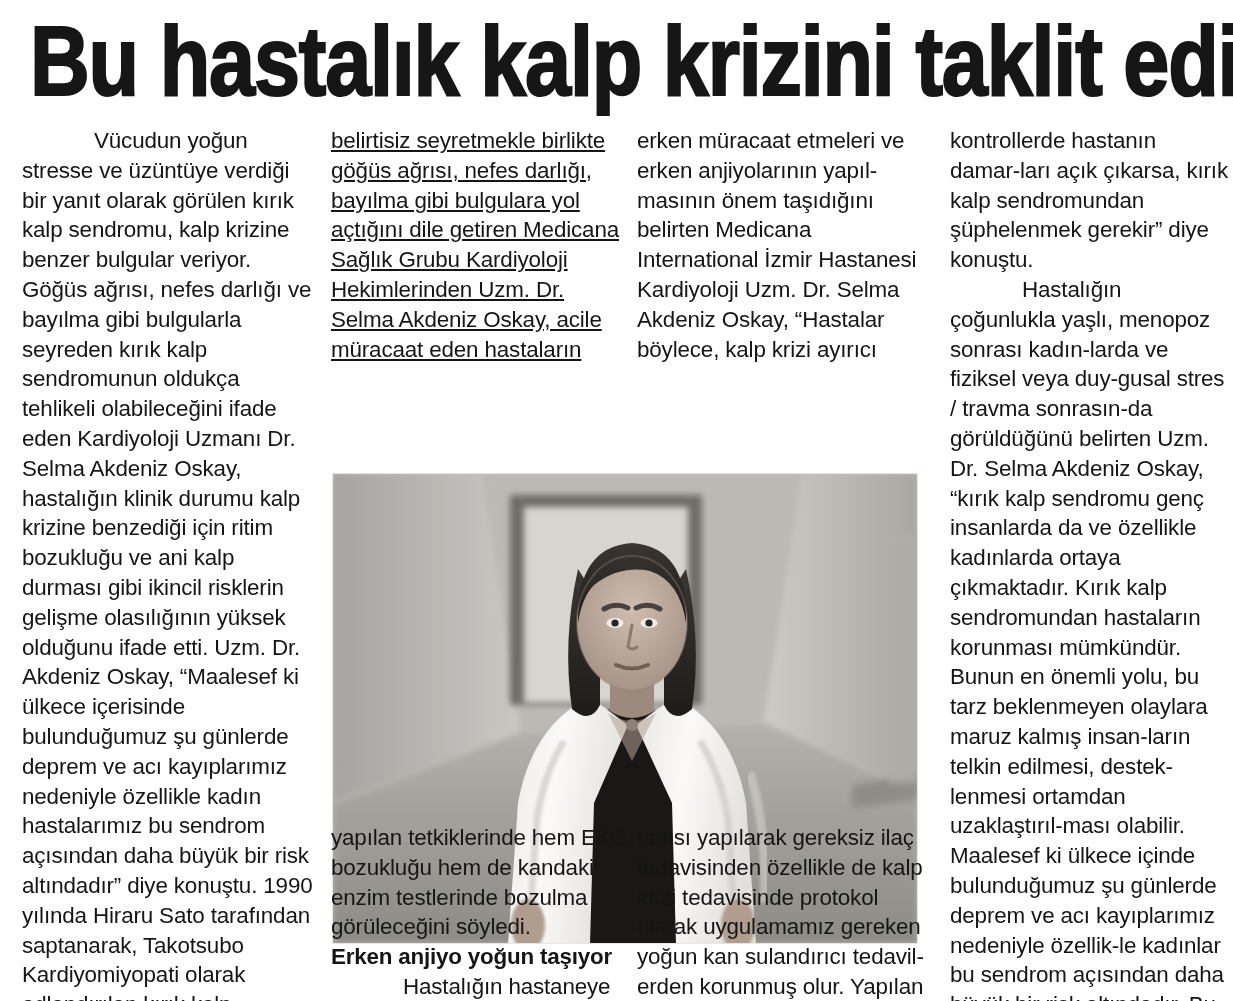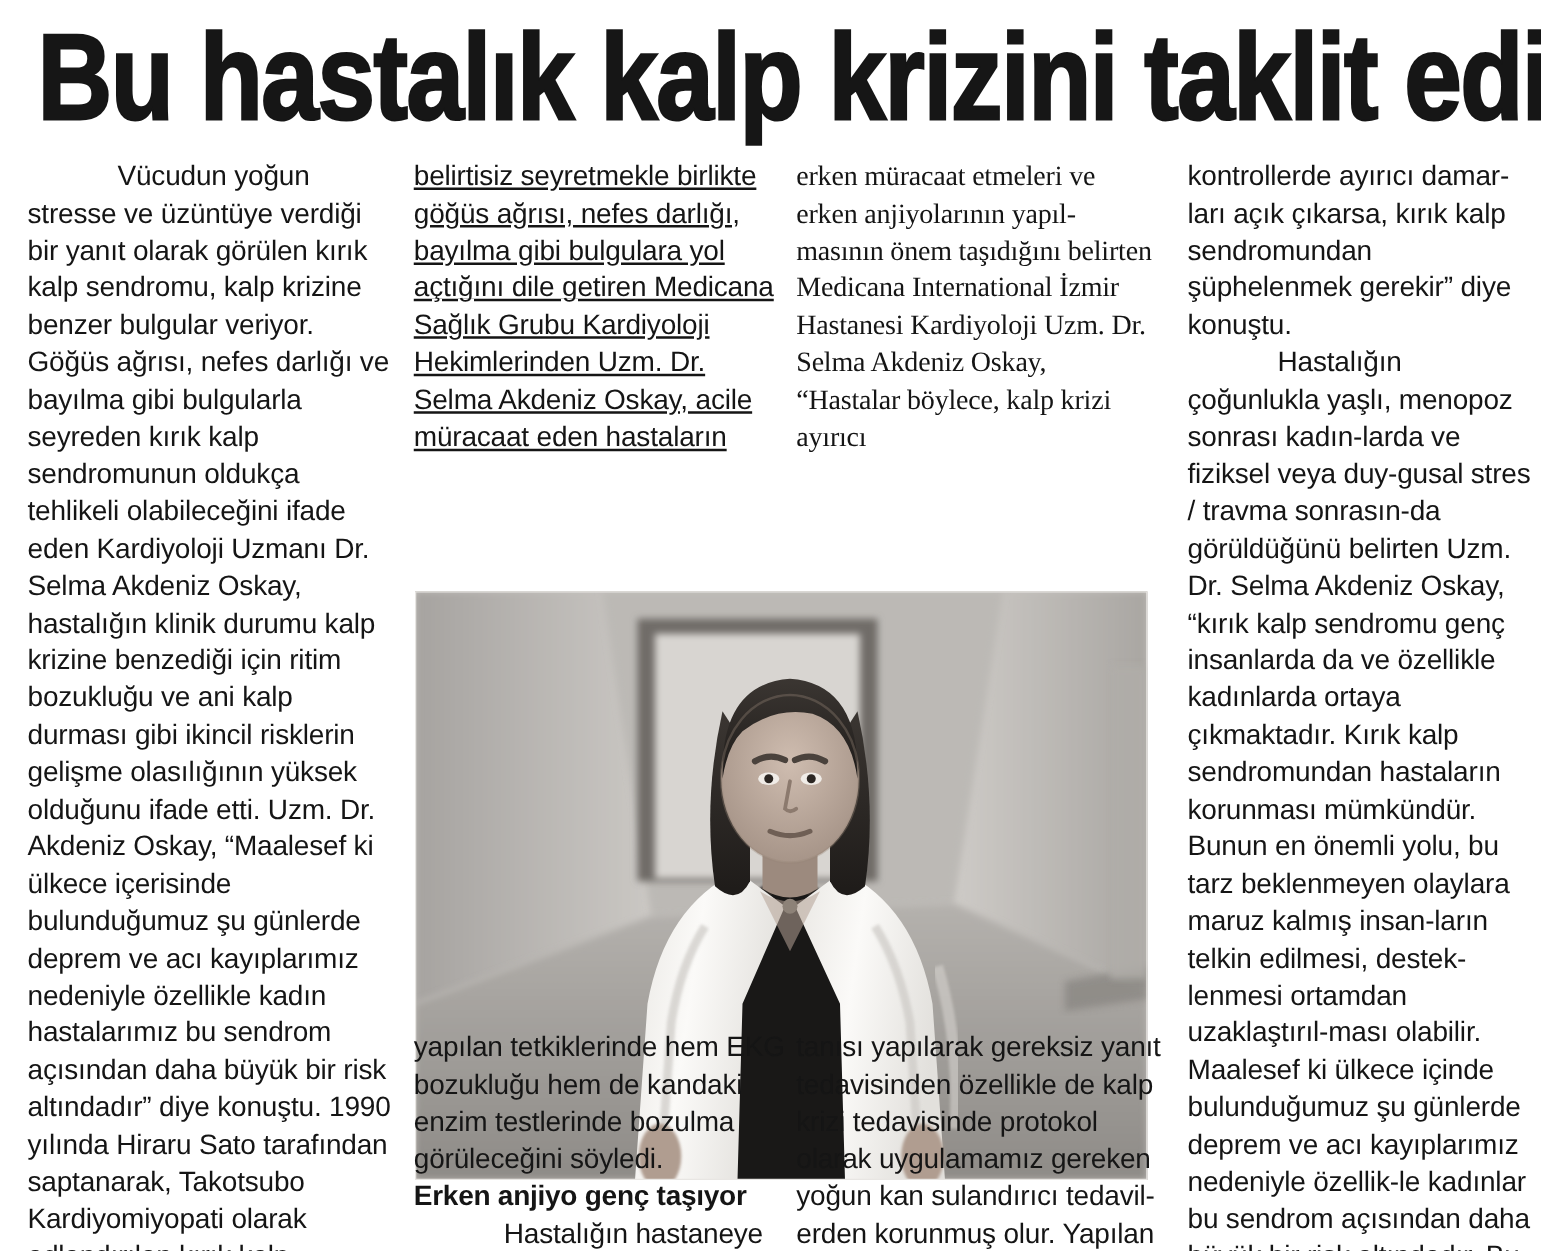--- a/index.html
+++ b/index.html
@@ -69,21 +69,21 @@
   .col .indent {
     text-indent: 72px;
   }
   .col .sub {
     font-weight: 700;
     letter-spacing: -0.2px;
   }
 
   #col1 { left: 22px;  width: 296px; }
   #col2 { left: 331px; width: 292px; text-decoration: underline; }
-  #col3 { left: 637px; width: 288px; font-family: Liberation Serif, serif; }
+  #col3 { left: 637px; width: 288px; }
   #col4 { left: 950px; width: 282px; }
 
   
   .below-photo {
     position: absolute;
     top: 697px;
   }
 
   
   .photo {
@@ -112,21 +112,21 @@
 
   <div class="col" id="col2">
     <p>belirtisiz seyretmekle birlikte göğüs ağrısı, nefes darlığı, bayılma gibi bulgulara yol açtığını dile getiren Medicana Sağlık Grubu Kardiyoloji Hekimlerinden Uzm. Dr. Selma Akdeniz Oskay, acile müracaat eden hastaların</p>
   </div>
 
   <div class="col" id="col3">
     <p>erken müracaat etmeleri ve erken anjiyolarının yapıl-masının önem taşıdığını belirten Medicana International İzmir Hastanesi Kardiyoloji Uzm. Dr. Selma Akdeniz Oskay, “Hastalar böylece, kalp krizi ayırıcı</p>
   </div>
 
   <div class="col" id="col4">
-    <p>kontrollerde ayırıcı damar-ları açık çıkarsa, kırık kalp sendromundan şüphelenmek gerekir” diye konuştu.</p>
+    <p>kontrollerde hastanın damar-ları açık çıkarsa, kırık kalp sendromundan şüphelenmek gerekir” diye konuştu.</p>
     <p class="indent"><span>Hastalığın çoğunlukla yaşlı, menopoz sonrası kadın-larda ve fiziksel veya duy-gusal stres / travma sonrasın-da görüldüğünü belirten Uzm. Dr. Selma Akdeniz Oskay, “kırık kalp sendromu genç insanlarda da ve özellikle kadınlarda ortaya çıkmaktadır. Kırık kalp sendromundan hastaların korunması mümkündür. Bunun en önemli yolu, bu tarz beklenmeyen olaylara maruz kalmış insan-ların telkin edilmesi, destek-lenmesi ortamdan uzaklaştırıl-ması olabilir. Maalesef ki ülkece içinde bulunduğumuz şu günlerde deprem ve acı kayıplarımız nedeniyle özellik-le kadınlar bu sendrom açısından daha büyük bir risk altındadır. Bu hassas gruplara nitelikli psikolojik destek ver-menin yanı sıra toplumca yaralarımızı saracak şekilde birbirimize destek vermek mutlak koruyucu olacaktır” şeklinde konuştu. </span></p>
   </div>
 
   <div class="photo">
     <svg viewBox="0 0 586 471" preserveAspectRatio="none">
       <defs>
         <linearGradient id="wallL" x1="0" y1="0" x2="1" y2="0">
           <stop offset="0" stop-color="#a6a3a0"></stop>
           <stop offset="1" stop-color="#cbc8c4"></stop>
         </linearGradient>
@@ -214,21 +214,21 @@
 
       <ellipse cx="196" cy="452" rx="17" ry="26" fill="#b09d90" filter="url(#soft2)"></ellipse>
       <ellipse cx="406" cy="452" rx="17" ry="26" fill="#b09d90" filter="url(#soft2)"></ellipse>
 
       <rect x="0" y="0" width="586" height="471" fill="none" stroke="#e8e6e3" stroke-width="2"></rect>
     </svg>
   </div>
 
   <div class="col below-photo" id="col2b" style="left:331px; width:300px;">
     <p>yapılan tetkiklerinde hem EKG bozukluğu hem de kandaki enzim testlerinde bozulma görüleceğini söyledi.</p>
-    <p class="sub">Erken anjiyo genç taşıyor</p>
+    <p class="sub">Erken anjiyo yoğun taşıyor</p>
     <p class="indent">Hastalığın hastaneye</p>
   </div>
 
   <div class="col below-photo" id="col3b" style="left:637px; width:295px;">
-    <p>tanısı yapılarak gereksiz yanıt tedavisinden özellikle de kalp krizi tedavisinde protokol olarak uygulamamız gereken yoğun kan sulandırıcı tedavil-erden korunmuş olur. Yapılan</p>
+    <p>tanısı yapılarak gereksiz ilaç tedavisinden özellikle de kalp krizi tedavisinde protokol olarak uygulamamız gereken yoğun kan sulandırıcı tedavil-erden korunmuş olur. Yapılan</p>
   </div>
 
 </div>
 
 </body></html>

